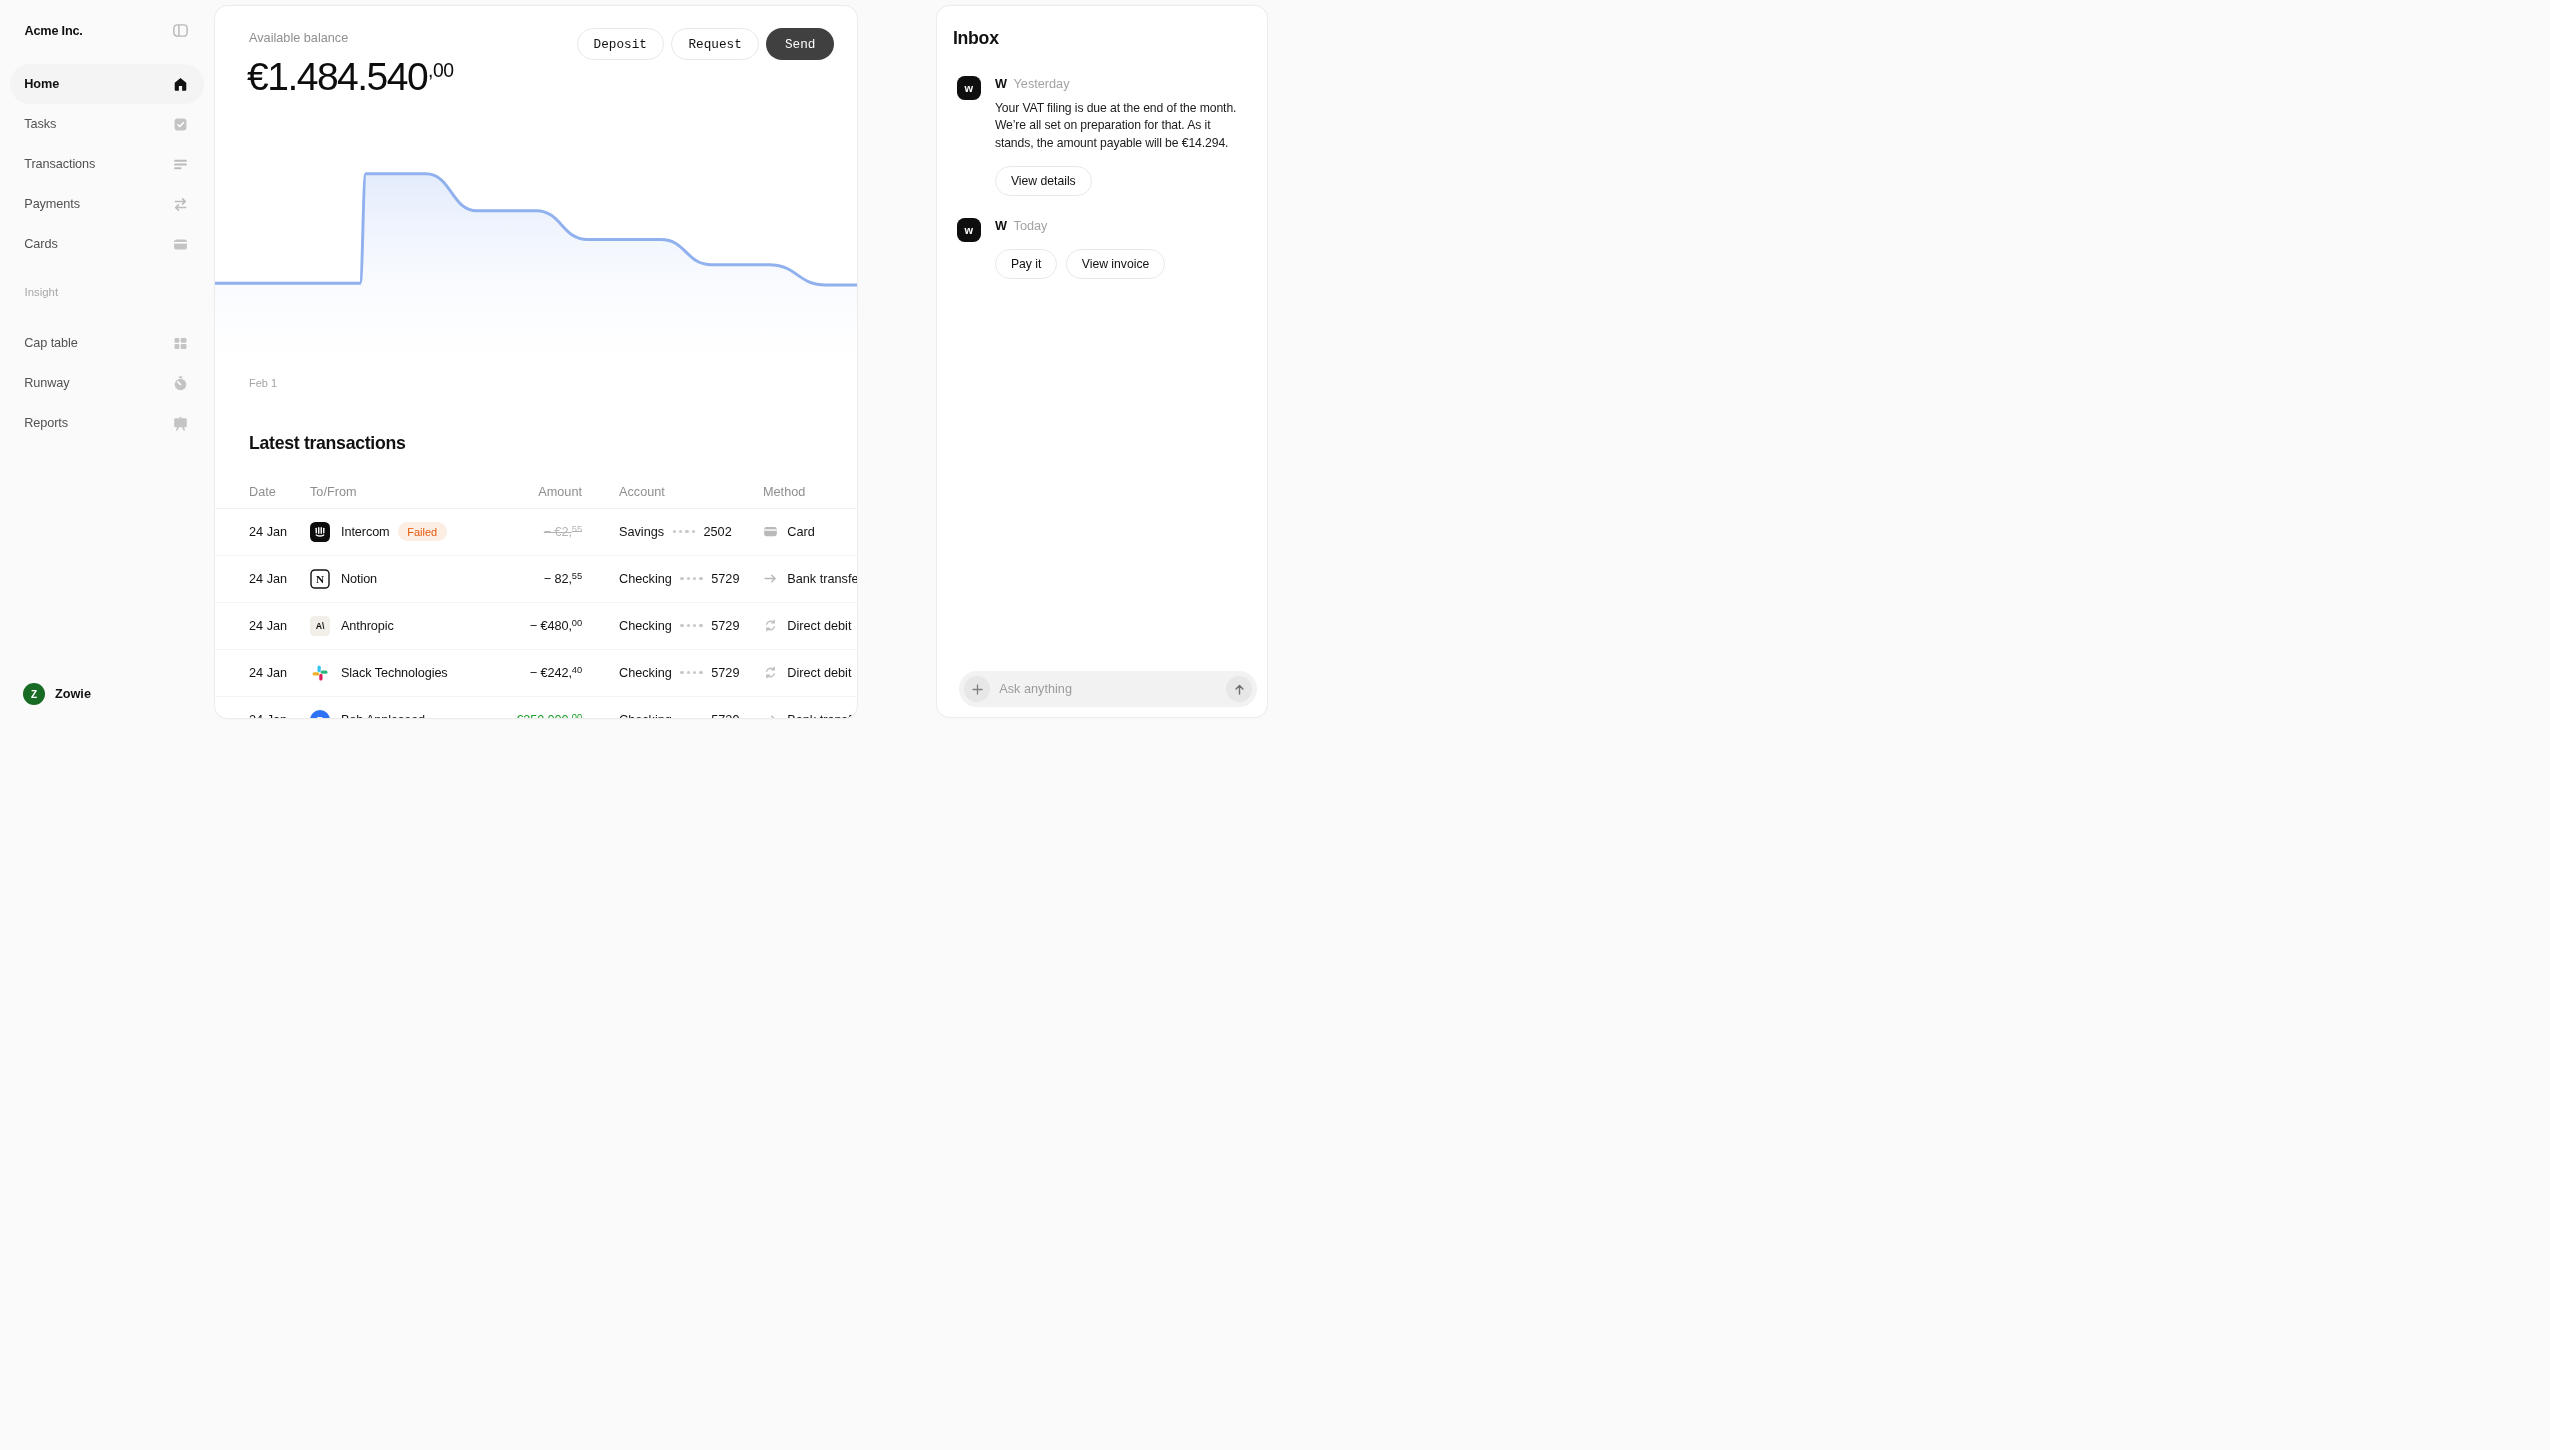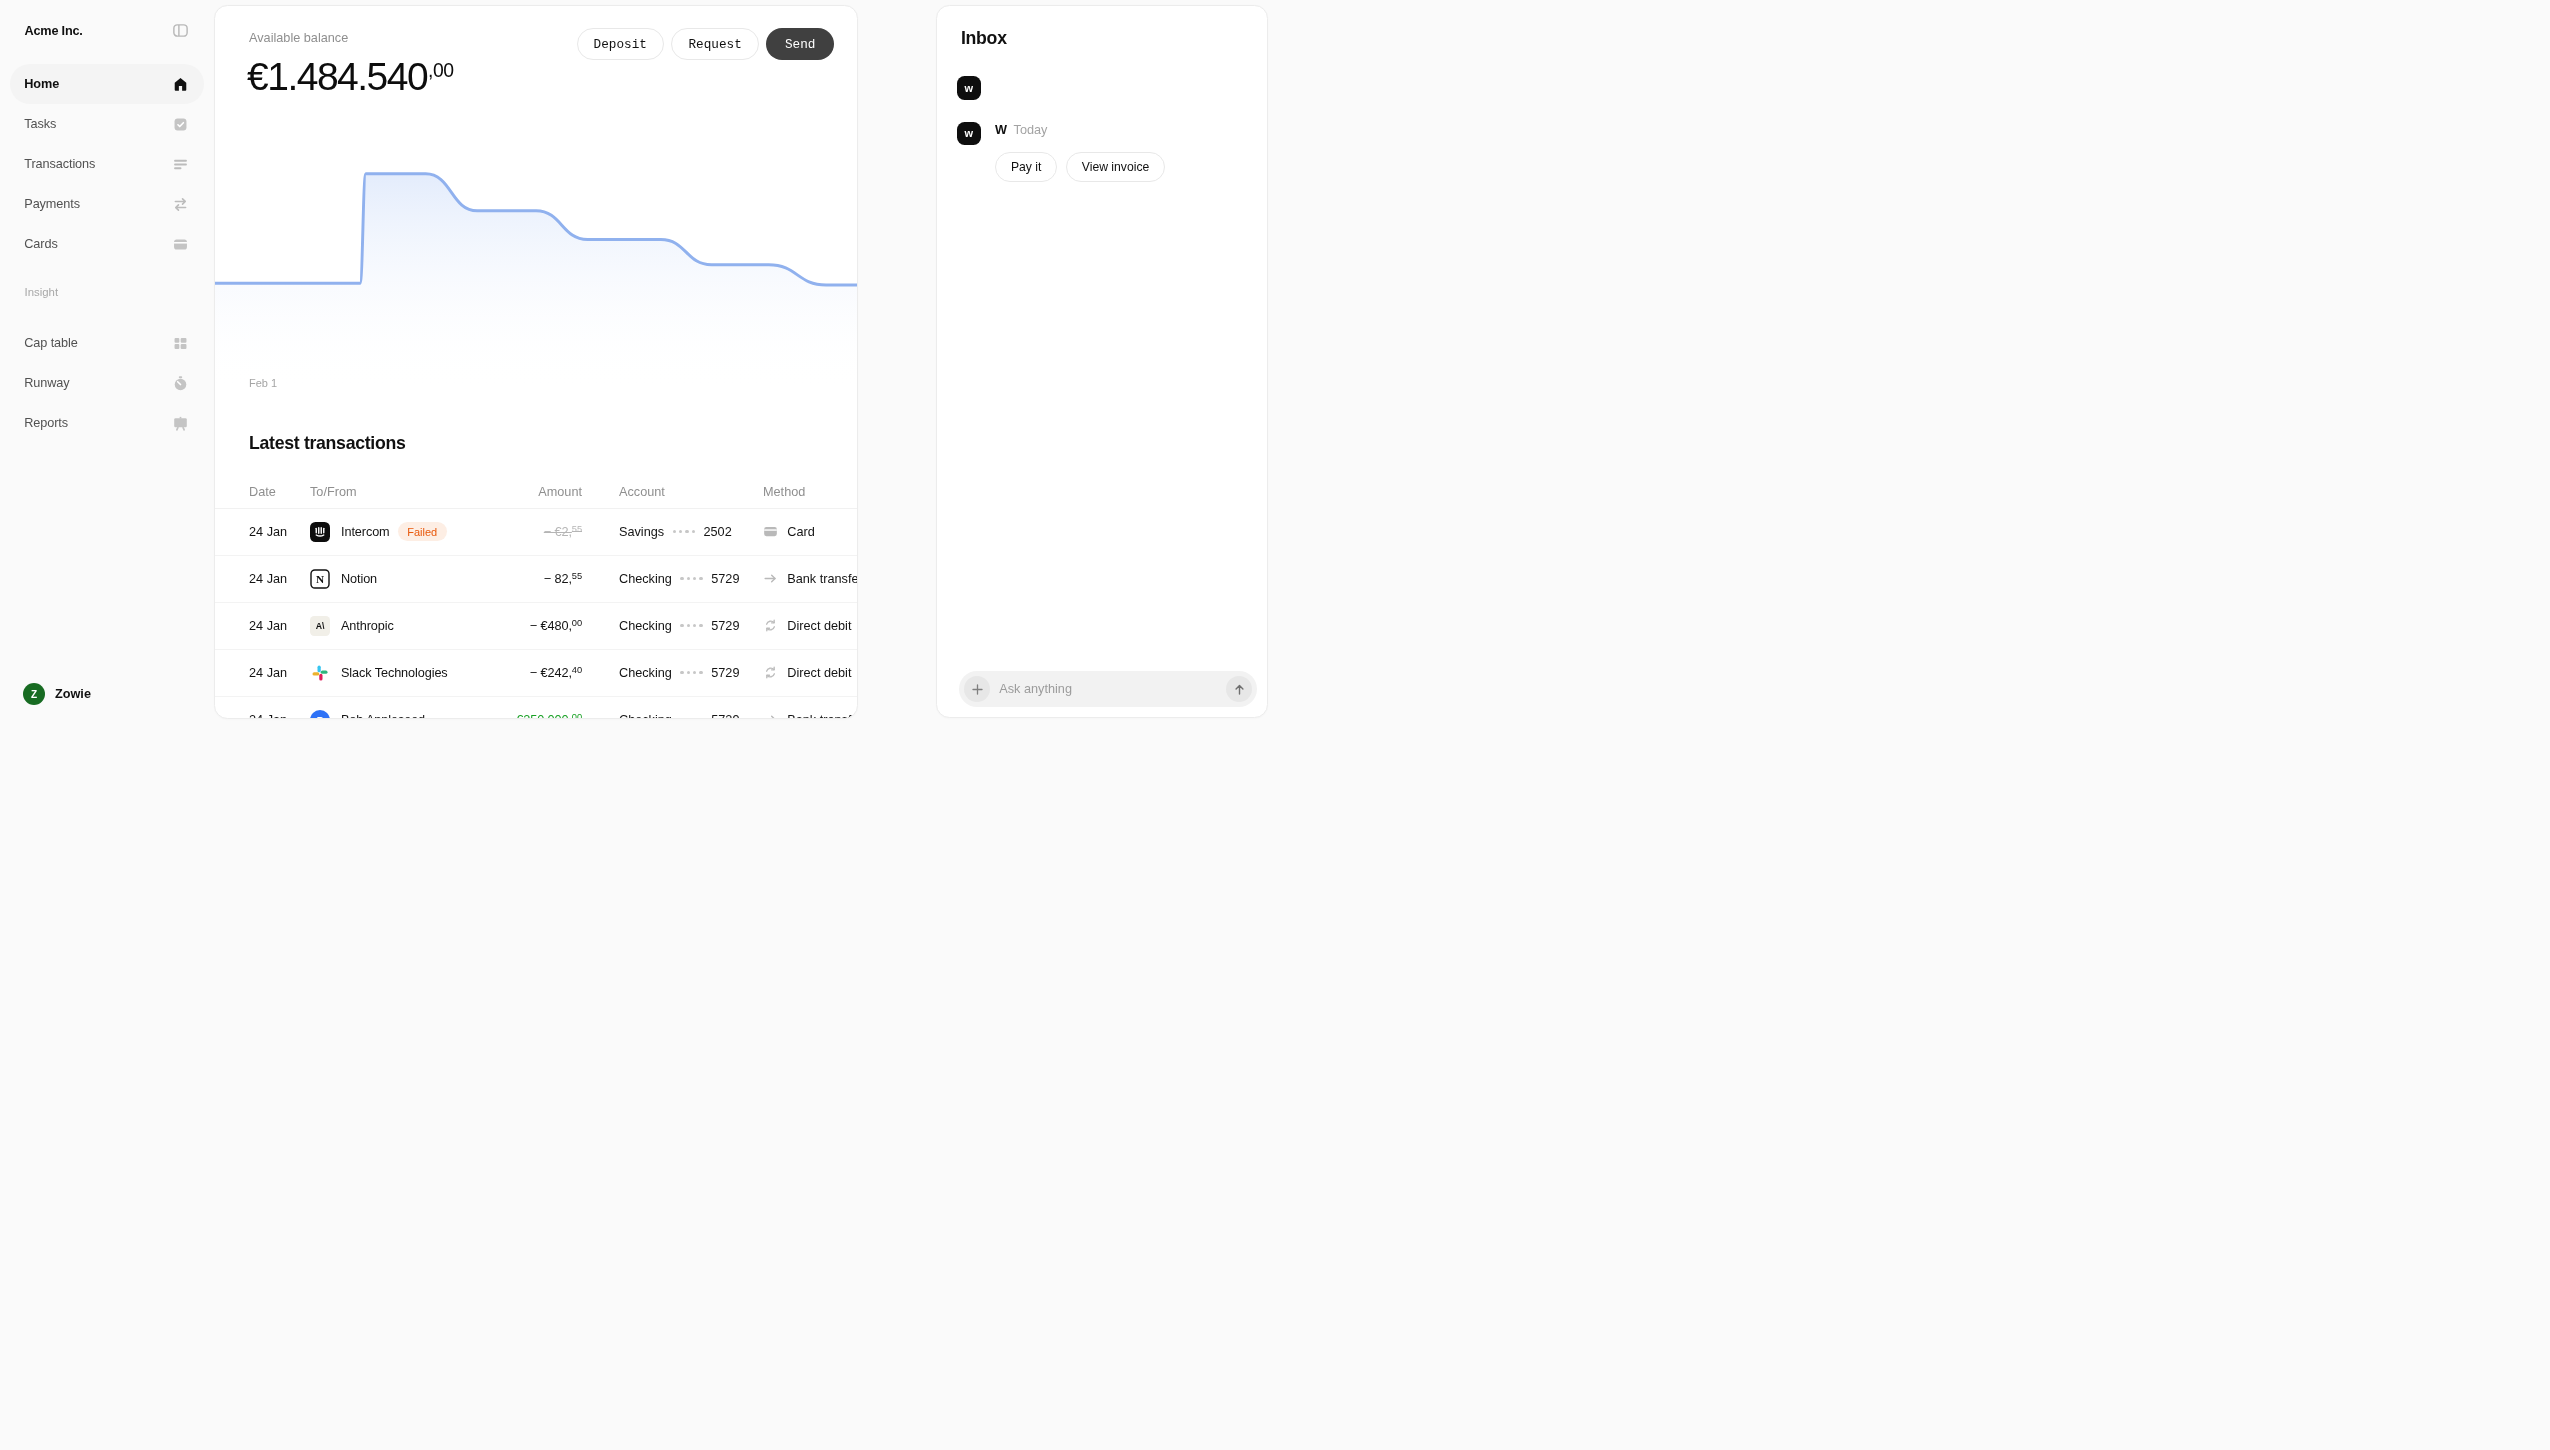--- a/index.html
+++ b/index.html
@@ -56,21 +56,21 @@
   .amt .dec { font-size:9.3px; position:relative; top:-3.4px; }
   .amt.failed { color:#b5b5b5; text-decoration:line-through; }
   .acct { display:flex; align-items:center; }
   .dots { display:flex; gap:3px; margin:0 8.4px; }
   .dots i { width:3.4px; height:3.4px; border-radius:50%; background:#c7c7c7; }
   .method { display:flex; align-items:center; gap:9.3px; }
   .m-icon { width:15px; height:15px; display:flex; align-items:center; justify-content:center; }
   .avatar { width:18.6px; height:18.6px; border-radius:50%; color:#fff; font-size:9.3px; font-weight:700; display:flex; align-items:center; justify-content:center; justify-self:end; }
   
   .inbox-card { position:absolute; left:936px; top:5px; width:332px; height:713px; background:#fff; border:0.8px solid #ececec; border-radius:13.5px; overflow:hidden; box-shadow:0 0.8px 1.7px rgba(0,0,0,0.02); }
-  .inbox-title { margin:22px 0 0 24px; font-size:17.7px; font-weight:700; letter-spacing:-0.3px; color:#111; }
+  .inbox-title { margin:22px 0 0 16px; font-size:17.7px; font-weight:700; letter-spacing:-0.3px; color:#111; }
   .msg { display:flex; padding:0 20px; margin-top:27px; }
   .msg + .msg { margin-top:22px; }
   .msg-avatar { width:23.6px; height:23.6px; flex:0 0 23.6px; border-radius:7.6px; background:#0e0e0e; color:#fff; font-size:11px; font-weight:700; display:flex; align-items:center; justify-content:center; }
   .msg-main { margin-left:14.3px; flex:1; }
   .msg-head { font-size:12.7px; line-height:17px; }
   .msg-sender { font-weight:700; color:#111; }
   .msg-time { color:#a3a3a3; margin-left:6.7px; }
   .msg-text { margin-top:6.7px; font-size:12.2px; line-height:1.45; color:#1c1c1c; max-width:248px; letter-spacing:-0.1px; }
   .msg-actions { display:flex; gap:8.4px; margin-top:13.5px; }
   .chip { height:30px; padding:0 15px; border:0.8px solid #e8e8e8; border-radius:16px; background:#fff; font-size:12.2px; font-weight:500; color:#111; display:flex; align-items:center; cursor:pointer; font-family:inherit; }
@@ -411,20 +411,23 @@
         </div>
       </div>
   </section>
 </main>
 
 <aside class="inbox-card">
   <h2 class="inbox-title">Inbox</h2>
   <div id="inbox-messages">
       <div class="msg">
         <span class="msg-avatar">w</span>
+        <span class="msg-main"><span class="msg-head"><span class="msg-sender">W</span><span class="msg-time">Yesterday</span></span><div class="msg-text">Your VAT filing is due at the end of the month. We’re all set on preparation for that. As it stands, the amount payable will be €14.294.</div><div class="msg-actions">
+            <button class="chip">View details</button>
+          </div></span>
       </div>
       <div class="msg">
         <span class="msg-avatar">w</span>
         <span class="msg-main"><span class="msg-head"><span class="msg-sender">W</span><span class="msg-time">Today</span></span><div class="msg-actions">
             <button class="chip">Pay it</button>
             <button class="chip">View invoice</button>
           </div></span>
       </div>
     </div>
   <div class="ask-bar">

